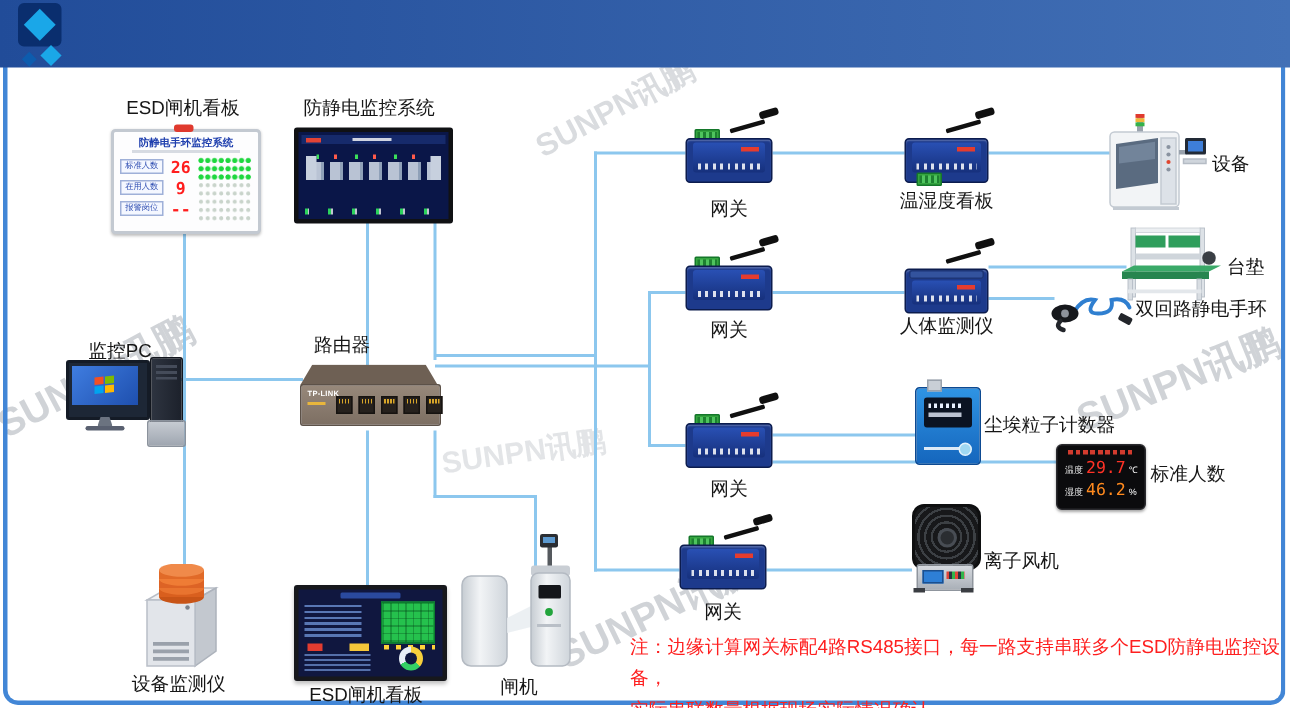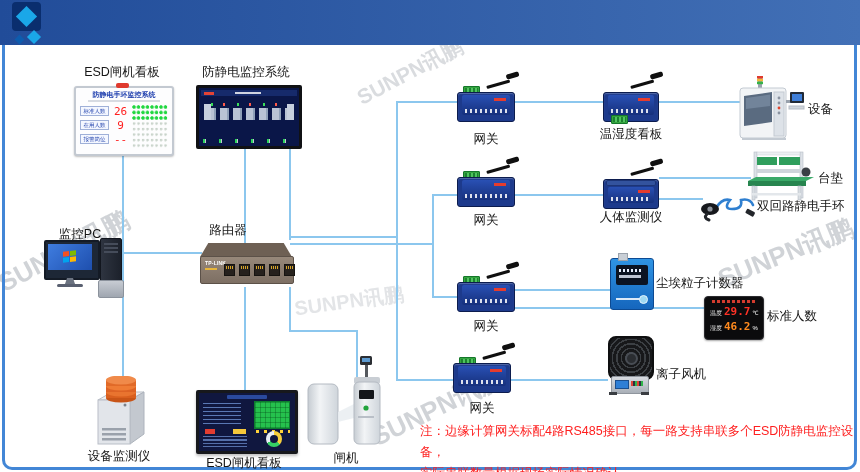--- a/index.html
+++ b/index.html
@@ -43,21 +43,21 @@
   .bdev .band{position:absolute;left:3px;right:3px;top:8px;height:6px;background:#33539e;border-radius:2px;
       box-shadow:inset 0 0 0 1px #1d3576}
   
   .ledboard{position:absolute;left:74px;top:86px;width:96px;height:66px;background:#fdfdfe;border:2px solid #c3c9d1;
       border-radius:3px;box-shadow:0 1px 2px rgba(0,0,0,.25)}
   .ledboard .clip{position:absolute;left:40px;top:-5px;width:13px;height:5px;background:#e03a2e;border-radius:2px}
   .ledboard .ttl{position:absolute;left:0;right:0;top:2px;text-align:center;font-size:7px;font-weight:bold;color:#1f3fae}
   .ledboard .sub{position:absolute;left:12px;right:12px;top:12px;height:2px;background:#d7dbe2}
   .ledrow{display:flex;align-items:center;height:14px}
   .ledrow .n{width:27px;font-size:5.5px;color:#2a4ab0;border:1px solid #9fb0d8;background:#f4f7ff;padding:1px 0;line-height:1.1;text-align:center}
-  .ledrow .v{flex:1;text-align:center;font-family:"DejaVu Sans Mono",monospace;font-weight:normal;font-size:11px;color:#ff1e1e}
+  .ledrow .v{flex:1;text-align:center;font-family:"DejaVu Sans Mono",monospace;font-weight:bold;font-size:11px;color:#ff1e1e}
   .ledboard .grid{position:absolute;right:4px;top:17px;width:36px;height:43px;
       background-image:radial-gradient(circle at 2px 2px,#c9d4cb 1.1px,transparent 1.6px);background-size:4.5px 5.5px}
   .ledboard .grid::before{content:"";position:absolute;left:0;top:0;right:0;height:15px;
       background-image:radial-gradient(circle at 2px 2px,#1ed83e 1.5px,transparent 2px);background-size:4.5px 5.5px}
   
   .sysboard{position:absolute;left:196px;top:85px;width:100px;height:58px;background:#0a1648;border:3px solid #101114;border-radius:2px}
   .sysboard .bar{position:absolute;left:2px;top:2px;right:2px;height:6px;background:#162a6b}
   .sysboard .bar::before{content:"";position:absolute;left:3px;top:1.5px;width:10px;height:3px;background:#e34335}
   .sysboard .bar::after{content:"";position:absolute;left:34px;top:2px;width:26px;height:2px;background:rgba(255,255,255,.8)}
   .sysboard .machine{position:absolute;left:8px;right:8px;top:20px;height:12px;
@@ -123,21 +123,21 @@
       background:repeating-linear-gradient(90deg,#e8f0ff 0 2px,transparent 2px 4px);box-shadow:0 6px 0 rgba(232,240,255,.8)}
   .dust .txt{position:absolute;left:5px;bottom:9px;width:24px;height:2.5px;background:rgba(255,255,255,.85)}
   .dust .cir{position:absolute;right:5px;bottom:5px;width:7px;height:7px;border-radius:50%;background:#9fd8f2;border:1px solid #e2f3fd}
   
   .tempboard{position:absolute;left:704px;top:296px;width:58px;height:42px;background:#0b0b0d;border:1px solid #2a2a2e;
       border-radius:4px;box-shadow:0 1px 2px rgba(0,0,0,.35)}
   .tempboard .date{position:absolute;left:7px;top:3px;width:44px;height:3px;
       background:repeating-linear-gradient(90deg,#d23b2e 0 3px,transparent 3px 5px)}
   .tb-row{position:absolute;left:5px;display:flex;align-items:baseline;gap:2px}
   .tb-row .nm{font-size:6px;color:#ececec}
-  .tb-row .dg{font-family:"DejaVu Sans Mono",monospace;font-weight:bold;font-size:11px;line-height:1}
+  .tb-row .dg{font-family:"DejaVu Sans Mono",monospace;font-weight:normal;font-size:11px;line-height:1}
   .tb-row.t{top:9px}.tb-row.t .dg{color:#ff3226}
   .tb-row.h{top:24px}.tb-row.h .dg{color:#ff8a1e}
   .tb-row .un{font-size:6px;color:#fff}
   
   .fan{position:absolute;left:607px;top:336px;width:44px;height:60px}
   .fan .grill{position:absolute;left:1px;top:0;width:42px;height:40px;border-radius:8px;background:#17181a;
       background-image:repeating-radial-gradient(circle at 50% 50%,#3c4044 0 1.5px,#17181a 1.5px 4.5px);border:2px solid #0e0f10}
   .fan .hub{position:absolute;left:18px;top:16px;width:9px;height:9px;border-radius:50%;background:#2a2d31;border:2px solid #484d54}
   .fan .body{position:absolute;left:4px;top:40px;width:36px;height:16px;background:linear-gradient(#d7dbe0,#a9afb7);
       border:1px solid #8f959d;border-radius:2px}

